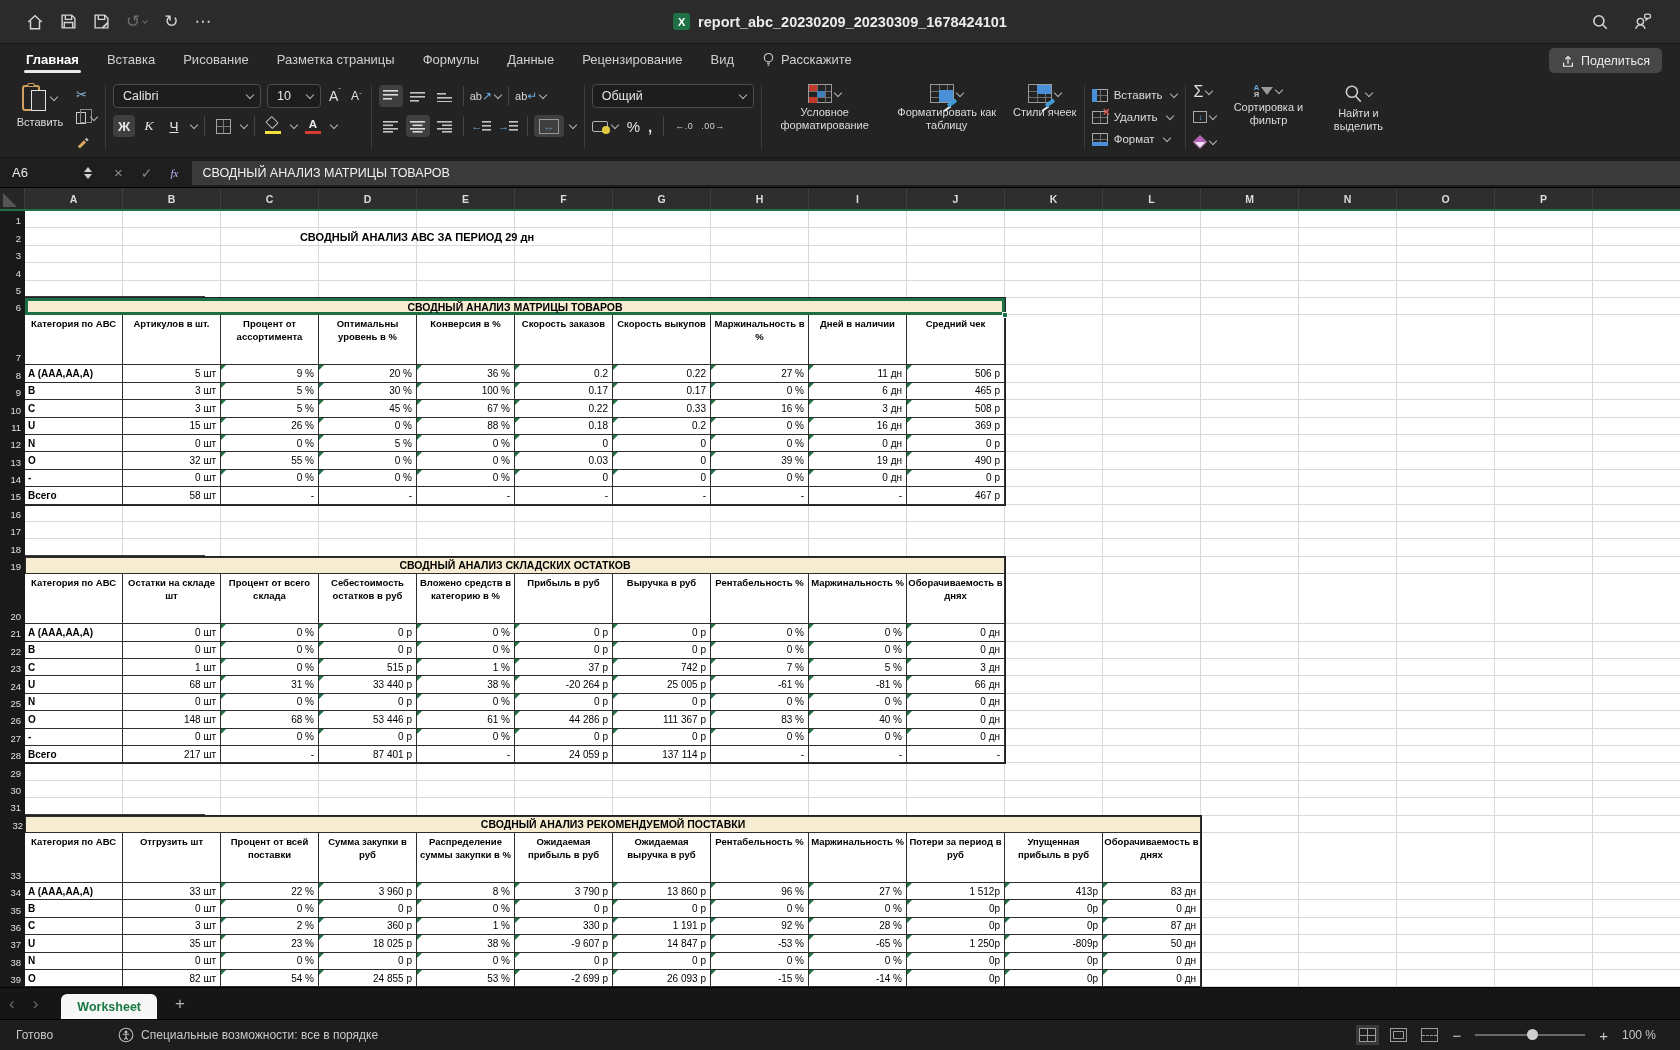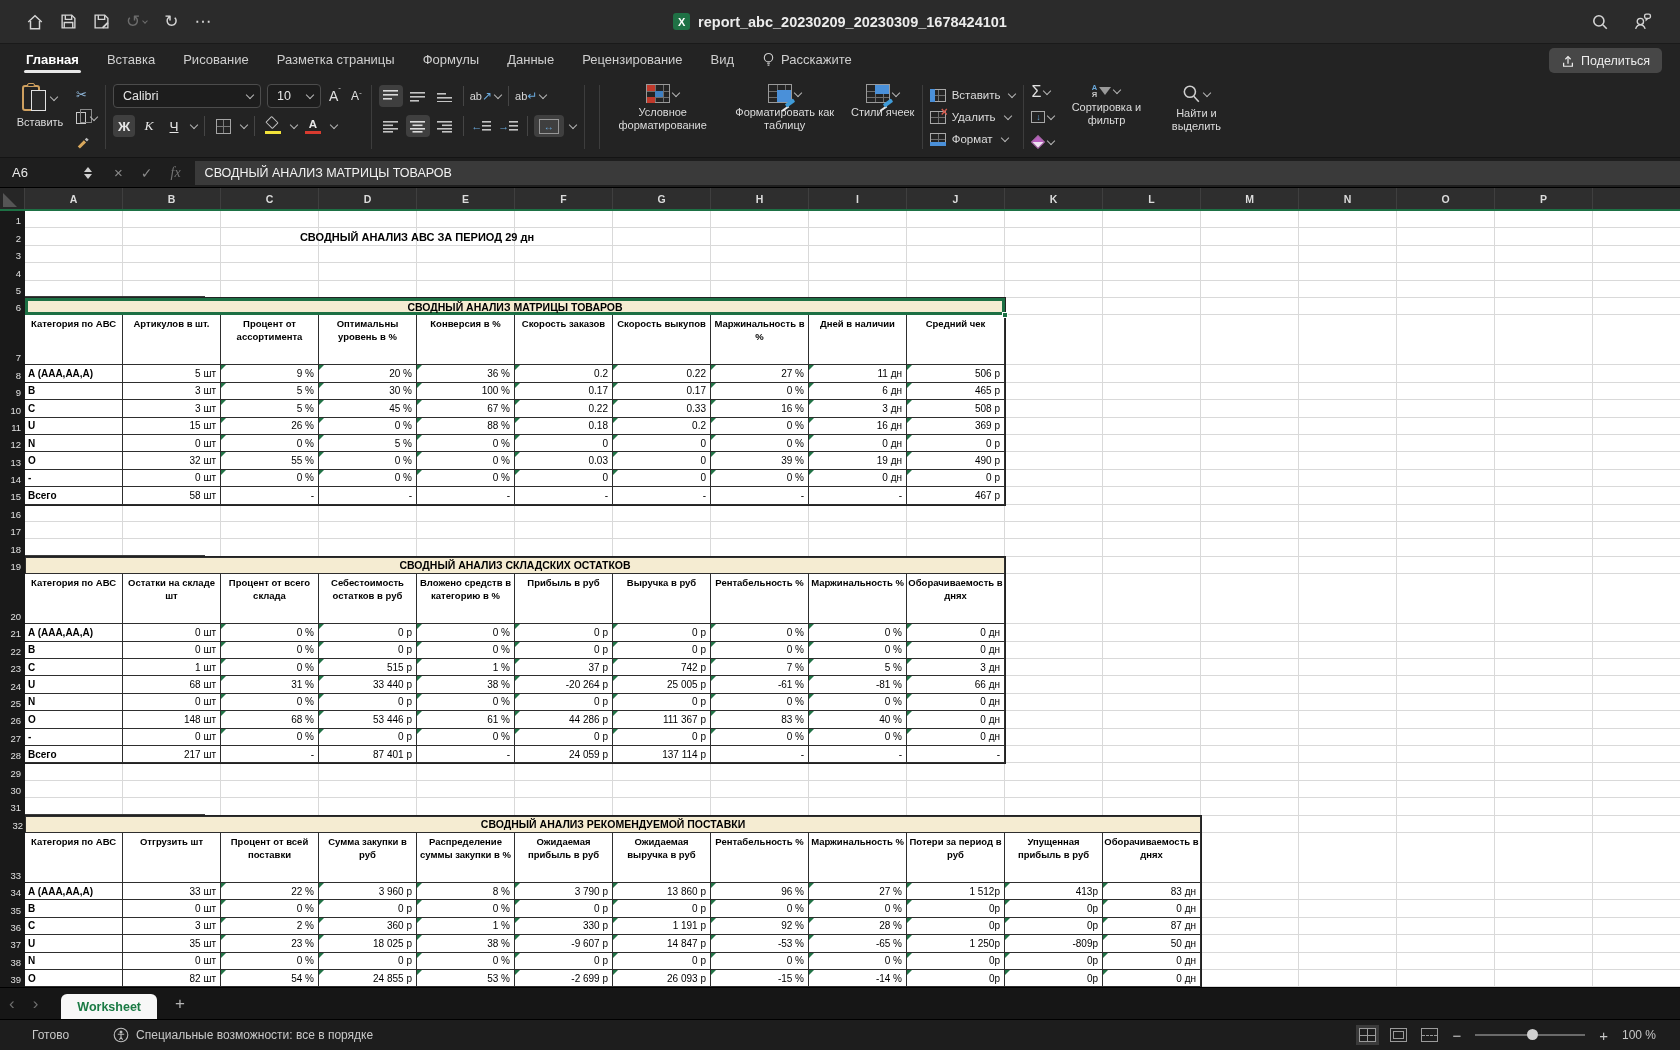--- a/index.html
+++ b/index.html
@@ -106,21 +106,21 @@
   .funnel { width:0; height:0; border-left:6px solid transparent; border-right:6px solid transparent; border-top:8px solid #9a9a9a; position:relative; }
 
   
   .formulabar { height:30px; background:#1e1e1e; display:flex; align-items:center; border-bottom:1px solid #000; }
   .namebox { width:100px; display:flex; align-items:center; justify-content:space-between; padding:0 8px 0 12px; color:#e8e8e8; font-size:13px; height:100%; }
   .spinner { display:flex; flex-direction:column; gap:2px; }
   .spin-up { width:0; height:0; border-left:4px solid transparent; border-right:4px solid transparent; border-bottom:5px solid #cfcfcf; }
   .spin-dn { width:0; height:0; border-left:4px solid transparent; border-right:4px solid transparent; border-top:5px solid #cfcfcf; }
   .fb-icons { display:flex; align-items:center; gap:18px; padding:0 14px; color:#8a8a8a; }
   .fb-x { font-size:15px; } .fb-ok { font-size:14px; }
-  .fb-fx { font-style:italic; font-family:"Liberation Serif", serif; font-size:14px; color:#737373; }
+  .fb-fx { font-style:italic; font-family:"Liberation Serif", serif; font-size:11px; color:#c4b5fd; }
   .fb-input { flex:1; height:24px; background:#3a3a3a; display:flex; align-items:center; padding-left:10px; color:#f2f2f2; font-size:12.5px; margin-right:0; }
 
   
   .colheaders { height:23px; background:#2e2e2e; display:flex; border-bottom:2px solid #1d7044; }
   .corner { width:25px; height:100%; position:relative; border-right:1px solid #3f3f3f; background:#262626; }
   .corner::after { content:""; position:absolute; left:3px; bottom:2px; width:0; height:0; border-bottom:14px solid #555; border-right:14px solid transparent; }
   .colh-cell { width:98px; color:#dcdcdc; font-size:10.5px; font-weight:600; display:flex; align-items:center; justify-content:center; border-right:1px solid #3f3f3f; }
 
   
   .sheet { position:relative; height:776px; background:#fff; overflow:hidden; }
@@ -143,21 +143,21 @@
   .tc.cat { justify-content:flex-start; padding-left:3px; font-weight:bold; }
   .tc.tri::before { content:""; position:absolute; left:0; top:0; border-top:5px solid #217346; border-right:5px solid transparent; }
 
   
   .sheettabs { height:32px; background:#161616; border-top:1px solid #000; display:flex; align-items:center; }
   .nav-arrow { color:#6f6f6f; font-size:17px; padding:0 9px; }
   .sheet-tab { margin-left:14px; background:#f7f7f7; color:#1a7a44; font-weight:bold; font-size:12.5px; border-radius:6px 6px 0 0; height:25px; display:flex; align-items:center; padding:0 16px; align-self:flex-end; }
   .add-sheet { color:#b5b5b5; font-size:17px; padding:0 18px; }
 
   
-  .statusbar { height:31px; background:#1d1d1d; border-top:1px solid #000; display:flex; align-items:center; color:#c8c8c8; font-size:12px; padding-left:32px; gap:6px; }
+  .statusbar { height:31px; background:#1d1d1d; border-top:1px solid #000; display:flex; align-items:center; color:#c8c8c8; font-size:12px; padding-left:16px; gap:27px; }
   .acc { display:flex; align-items:center; gap:7px; margin-left:38px; }
   .sb-right { margin-left:auto; display:flex; align-items:center; gap:14px; padding-right:24px; }
   .view-ic { width:17px; height:14px; border:1.3px solid #9a9a9a; position:relative; }
   .view-ic.grid { background:linear-gradient(#9a9a9a,#9a9a9a) 0 6px/100% 1px no-repeat, linear-gradient(#9a9a9a,#9a9a9a) 7px 0/1px 100% no-repeat; }
   .view-ic.active { outline:3px solid #3a3a3a; }
   .view-ic.layout::after { content:""; position:absolute; inset:2px; border:1px solid #9a9a9a; }
   .view-ic.break::after { content:""; position:absolute; left:0; right:0; top:6px; border-top:1px dashed #9a9a9a; }
   .zoom-track { width:110px; height:2px; background:#6a6a6a; position:relative; }
   .zoom-thumb { position:absolute; left:52px; top:-5px; width:11px; height:11px; border-radius:50%; background:#d0d0d0; }
   .zsym { font-size:15px; color:#c8c8c8; }
@@ -419,20 +419,37 @@
       <div class="minisep"></div>
       <div class="al-ic pressed" style="width:30px">
           <span class="merge-ic">↔</span>
         </div>
         <span class="chev"></span>
     </div>
   </div>
 
   <div class="sep"></div>
 
+  <div class="rgroup">
+    <div class="rrow">
+      <div class="select" style="width:162px">
+          <span>Общий</span>
+          <span class="chev"></span>
+        </div>
+    </div>
+    <div class="rrow" style="gap:8px">
+      <span class="cur-ic"></span>
+        <span class="chev" style="margin-left:-4px"></span>
+      <span class="sym">%</span>
+      <span class="sym" style="font-weight:bold">,</span>
+      <div class="minisep"></div>
+      <span class="dec">←.0</span>
+      <span class="dec">.00→</span>
+    </div>
+  </div>
 
   <div class="sep"></div>
 
   <div class="rgroup" style="flex-direction:row; gap:10px">
     <div class="stylebtn" style="width:112px">
       <div class="style-ic-row">
           <span class="grid-ic">
             <i class="cf-r1"></i>
             <i class="cf-r2"></i>
             <i class="cf-b1"></i>

